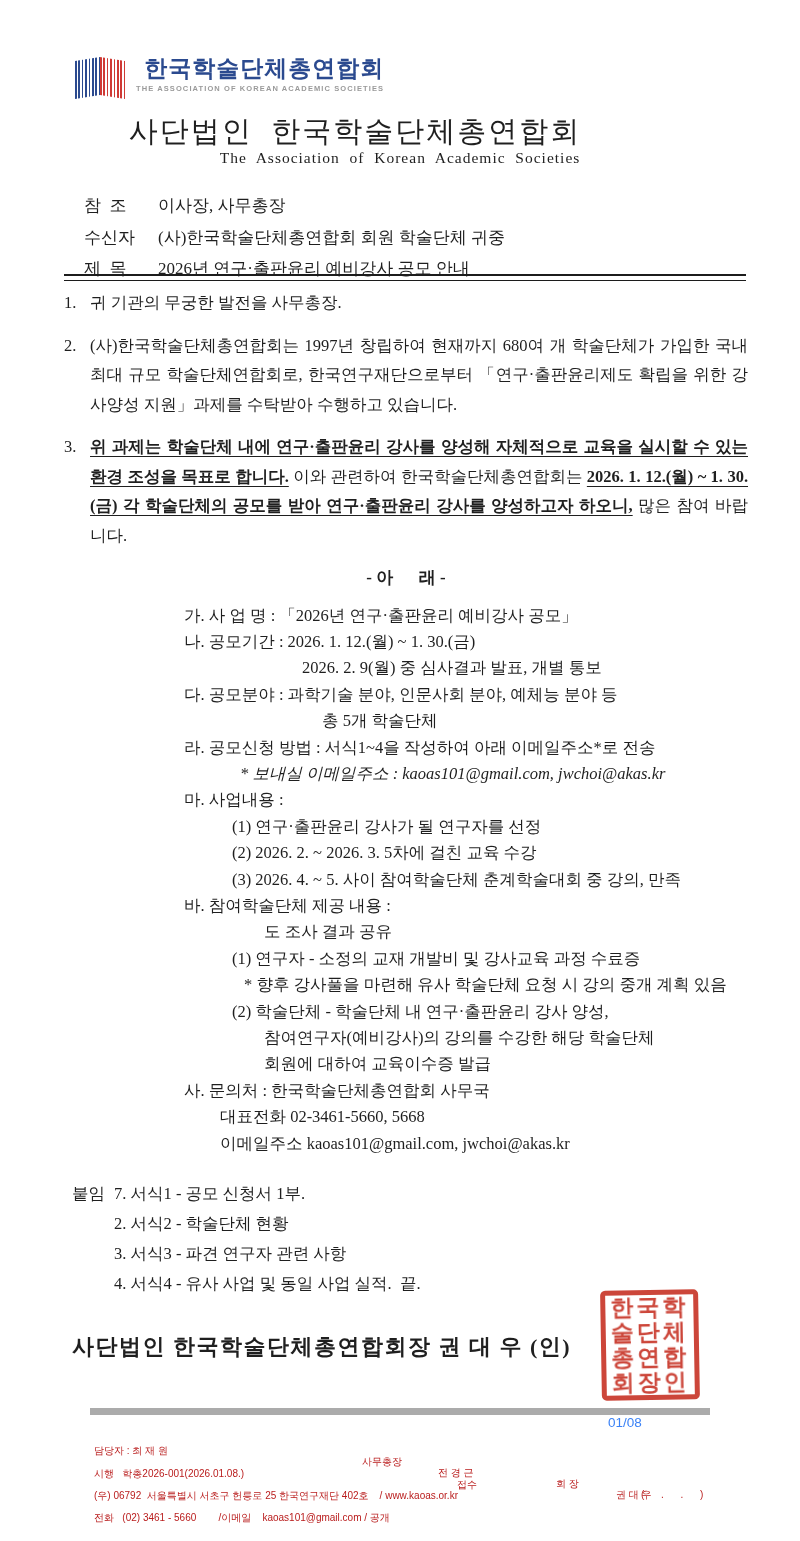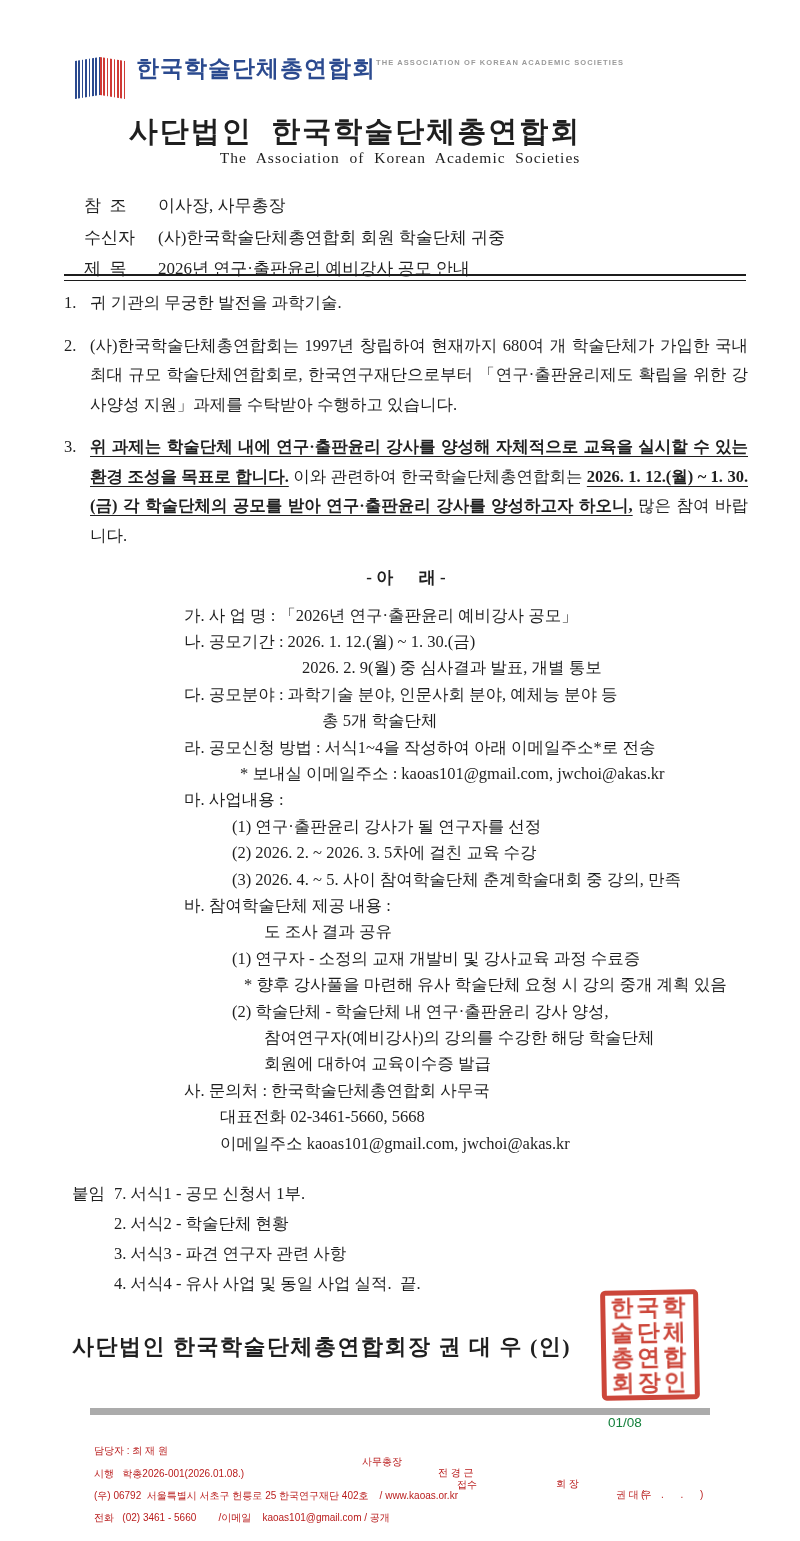--- a/index.html
+++ b/index.html
@@ -8,28 +8,28 @@
     font-family:"Liberation Serif","DejaVu Serif",serif;color:#1f1f1f;overflow:hidden;
   }
   
   .logo{position:absolute;top:55px;left:74px;display:flex;align-items:flex-start;}
   .logo-icon{width:52px;height:46px;position:relative;margin-right:10px;}
   .logo-icon .pg{position:absolute;top:4px;width:25px;height:38px;}
   .logo-icon .pg.l{left:1px;transform:skewY(-9deg);
     background:repeating-linear-gradient(90deg,#2b4a8f 0 1.6px,#ffffff 1.6px 3.4px);}
   .logo-icon .pg.r{left:26px;transform:skewY(9deg);
     background:repeating-linear-gradient(90deg,#cf3a35 0 1.6px,#ffffff 1.6px 3.4px);}
-  .logo-texts{display:flex;text-align:right;}
+  .logo-texts{display:flex;flex-direction:column;text-align:right;}
   .logo-name{font-family:"Liberation Sans","DejaVu Sans",sans-serif;font-weight:bold;
     font-size:23px;color:#2b4a8f;letter-spacing:1px;line-height:26px;}
   .logo-sub{font-family:"Liberation Sans","DejaVu Sans",sans-serif;font-size:7.5px;
     color:#9a9a9a;letter-spacing:1.1px;font-weight:bold;margin-top:3px;}
   
   .doc-title{position:absolute;top:112px;left:0;width:710px;text-align:center;
-    font-size:29px;font-weight:bold;letter-spacing:2px;white-space:pre-wrap;}
+    font-size:29px;font-weight:normal;letter-spacing:2px;white-space:pre-wrap;}
   .doc-subtitle{position:absolute;top:149px;left:0;width:800px;text-align:center;
     font-size:15.5px;letter-spacing:1px;white-space:pre-wrap;}
   
   .meta{position:absolute;top:190px;left:84px;width:660px;font-size:17px;}
   .meta-row{display:flex;height:31.5px;align-items:center;}
   .meta-label{width:74px;white-space:pre;}
   .meta-value{white-space:pre;}
   .rule{position:absolute;top:274px;left:64px;width:682px;height:4px;
     border-top:2.5px solid #1c1c1c;border-bottom:1px solid #1c1c1c;}
   
@@ -37,21 +37,21 @@
   .para{display:flex;margin-bottom:13px;}
   .pnum{width:26px;flex:0 0 26px;}
   .ptext{flex:1;text-align:justify;}
   .bu{font-weight:bold;text-decoration:underline;text-underline-offset:4px;}
   .divider{text-align:center;margin:8px 0 10px 0;white-space:pre;font-size:17px;font-weight:bold;}
   .details{line-height:26.4px;}
   .dline{white-space:pre-wrap;}
   .ind-a{margin-left:120px;}
   .ind-b{margin-left:238px;}
   .ind-c{margin-left:258px;}
-  .ind-d{margin-left:176px;}
+  .ind-d{margin-left:176px;font-style:italic;}
   .ind-e{margin-left:168px;}
   .ind-f{margin-left:200px;}
   .ind-g{margin-left:180px;}
   .ind-h{margin-left:156px;}
   .attach{margin-top:22px;line-height:30px;}
   .attach-row{display:flex;}
   .attach-label{width:42px;margin-left:8px;white-space:pre;}
   .attach-items{flex:1;}
   .attach-item{white-space:pre-wrap;}
   .attach-item + .attach-item{margin-left:0;}
@@ -60,21 +60,21 @@
     letter-spacing:1.5px;white-space:pre;}
   .seal{position:absolute;top:1290px;left:601px;width:88px;height:100px;
     border:5px solid #c8372a;border-radius:5px;transform:rotate(-1deg);
     display:flex;align-items:center;justify-content:center;opacity:.92;}
   .seal-inner{color:#c8372a;font-weight:bold;font-size:23px;line-height:25px;
     letter-spacing:3px;word-break:break-all;text-align:center;padding:2px;
     filter:blur(.3px);font-family:"Liberation Serif","DejaVu Serif",serif;}
   
   .grybar{position:absolute;top:1408px;left:90px;width:620px;height:7px;background:#ababab;}
   .pagenum{position:absolute;top:1415px;left:608px;width:80px;font-size:13.5px;
-    font-family:"Liberation Sans","DejaVu Sans",sans-serif;color:#15803d;}
+    font-family:"Liberation Sans","DejaVu Sans",sans-serif;color:#3b82f6;}
   .frow{position:absolute;left:94px;width:660px;font-size:10px;color:#b91c1c;
     font-family:"Liberation Sans","DejaVu Sans",sans-serif;white-space:pre;}
   .frow span{position:absolute;white-space:pre;}
   .f1{top:1433px;}
   .f2{top:1456px;}
   .f3{top:1478px;}
   .f4{top:1500px;}
   .c0{left:0;}
   .c-sec{left:268px;}
   .c-secname{left:344px;}
@@ -115,21 +115,21 @@
       <span class="meta-label">제  목</span>
       <span class="meta-value">2026년 연구·출판윤리 예비강사 공모 안내</span>
     </div>
   </div>
   <div class="rule"></div>
 
   <div class="bodyflow">
 
     <div class="para">
       <span class="pnum">1.</span>
-      <span class="ptext">귀 기관의 무궁한 발전을 과학기술.</span>
+      <span class="ptext">귀 기관의 무궁한 발전을 사무총장.</span>
     </div>
 
     <div class="para">
       <span class="pnum">2.</span>
       <span class="ptext">(사)한국학술단체총연합회는 1997년 창립하여 현재까지 680여 개 학술단체가 가입한 국내 최대 규모 학술단체연합회로, 한국연구재단으로부터 「연구·출판윤리제도 확립을 위한 강사양성 지원」과제를 수탁받아 수행하고 있습니다.</span>
     </div>
 
     <div class="para">
       <span class="pnum">3.</span>
       <span class="ptext"><span class="bu">위 과제는 학술단체 내에 연구·출판윤리 강사를 양성해 자체적으로 교육을 실시할 수 있는 환경 조성을 목표로 합니다.</span><span> 이와 관련하여 한국학술단체총연합회는 </span><span class="bu">2026. 1. 12.(월) ~ 1. 30.(금) 각 학술단체의 공모를 받아 연구·출판윤리 강사를 양성하고자 하오니,</span><span> 많은 참여 바랍니다.</span></span>

